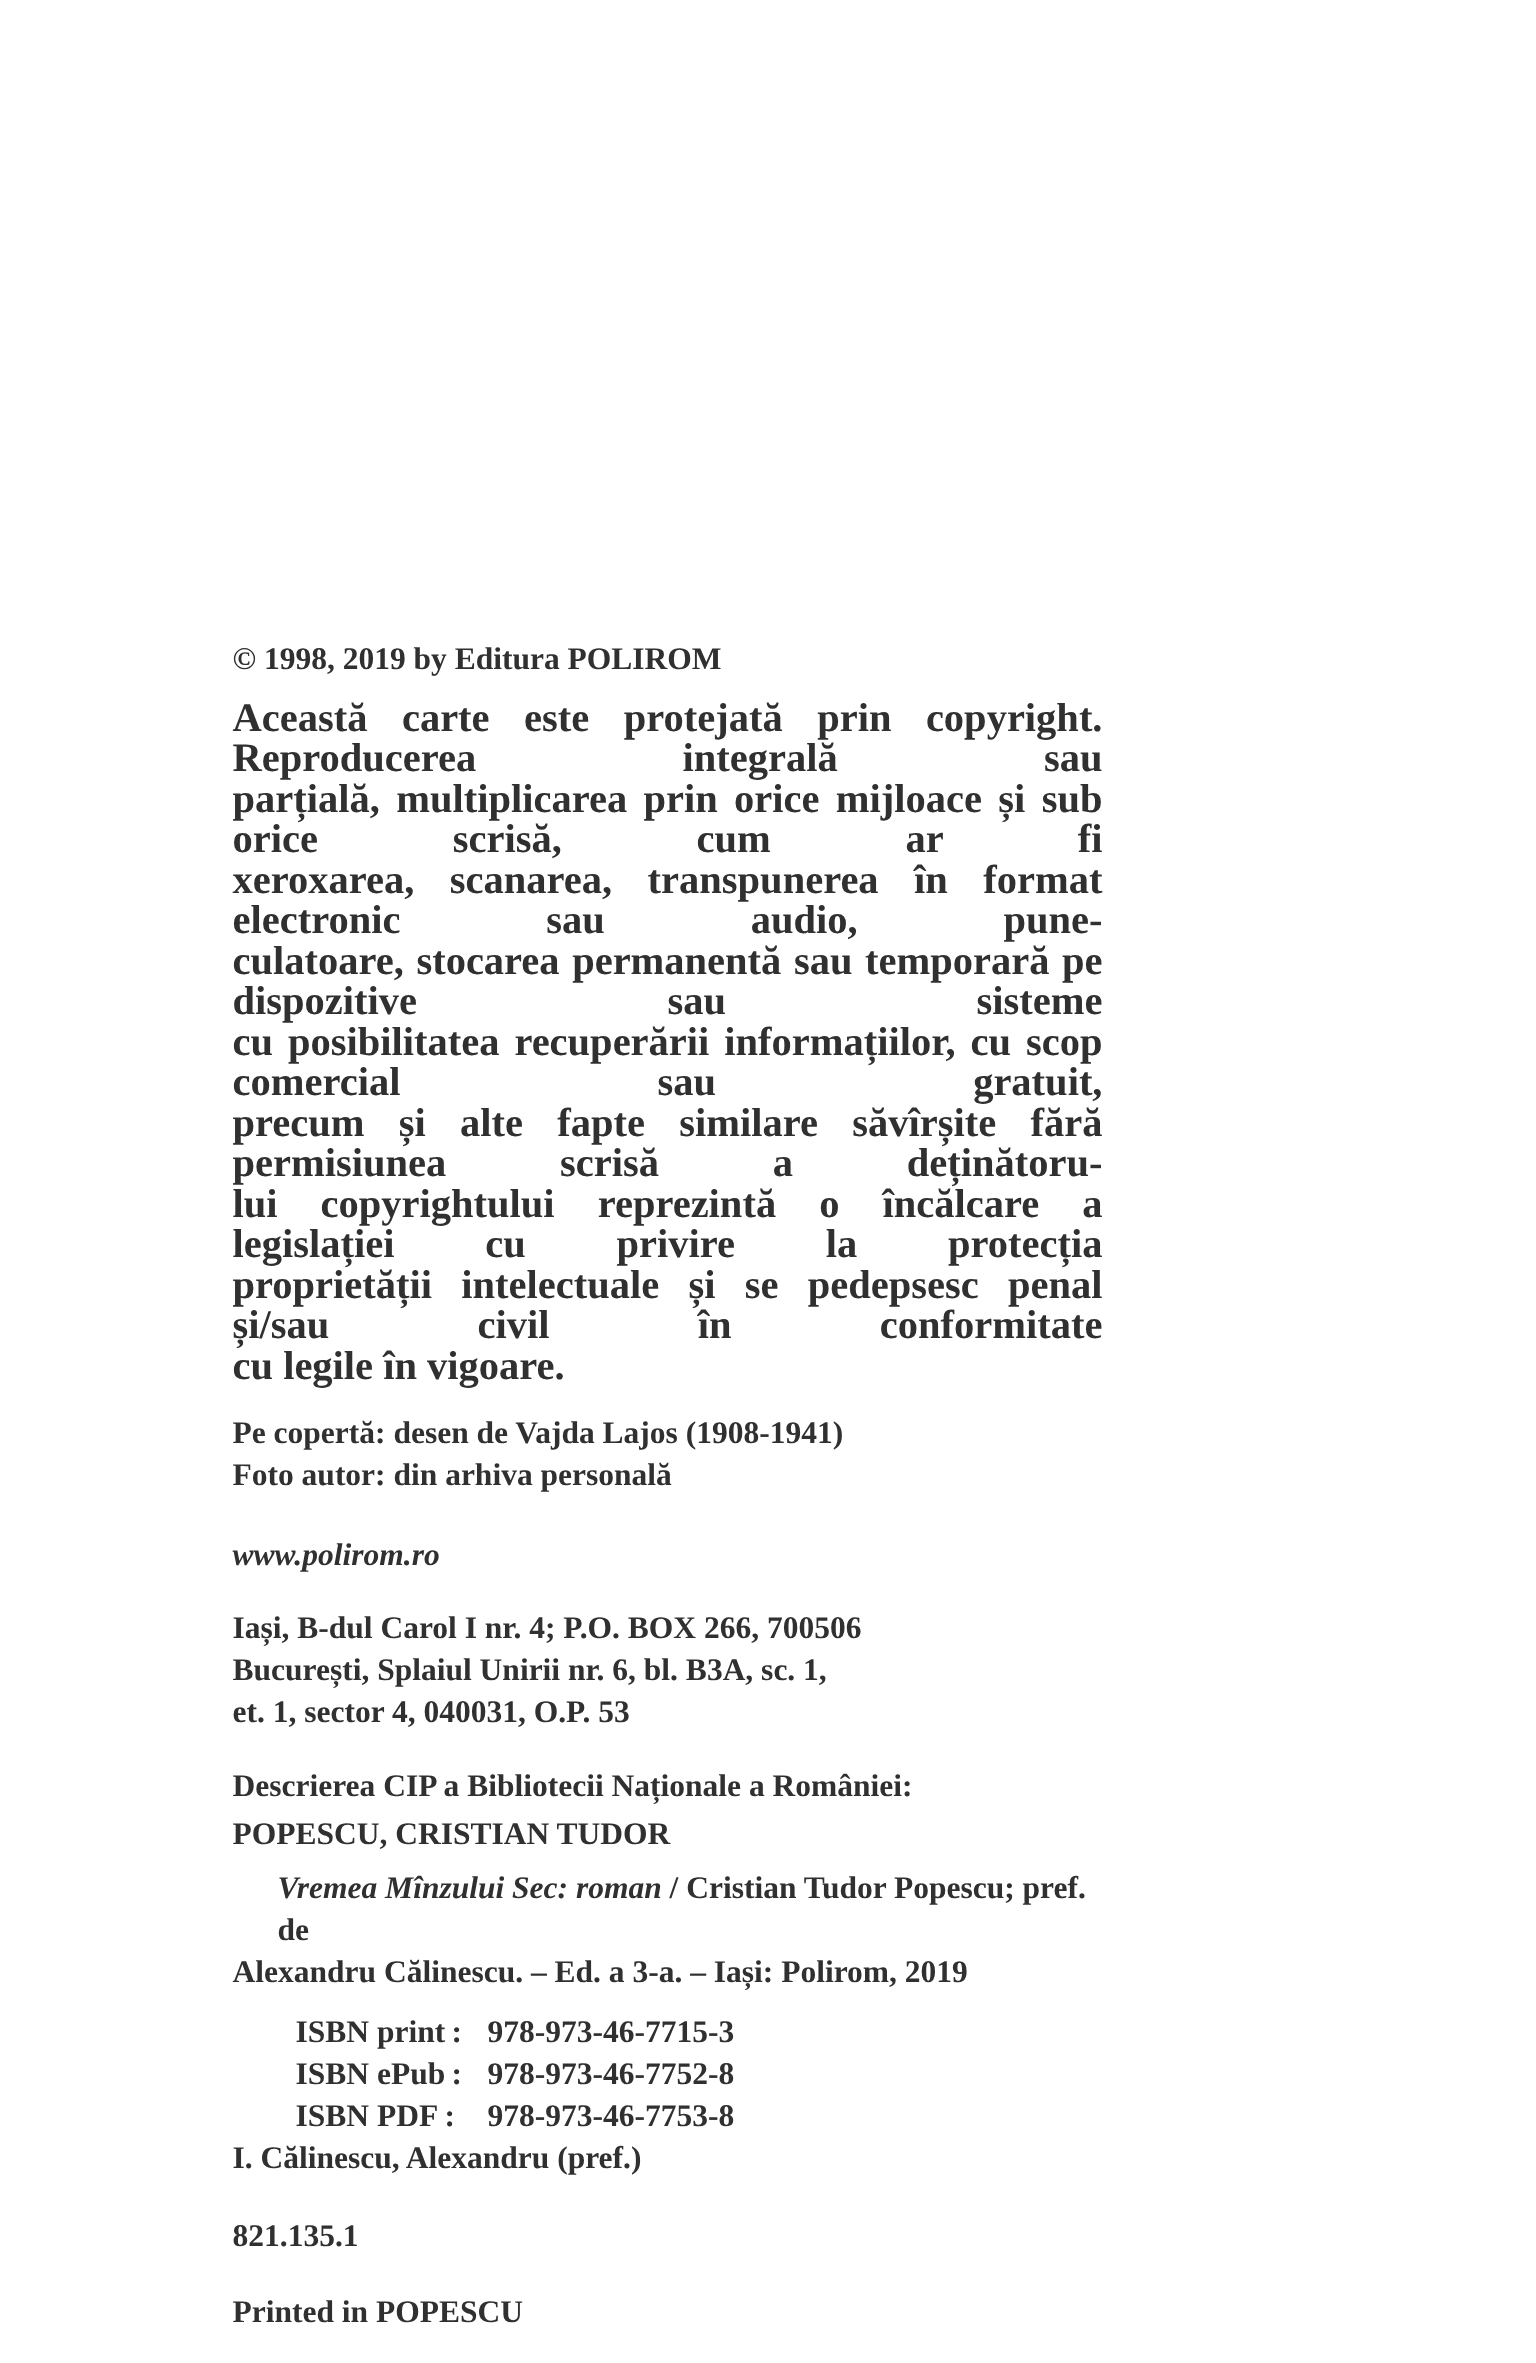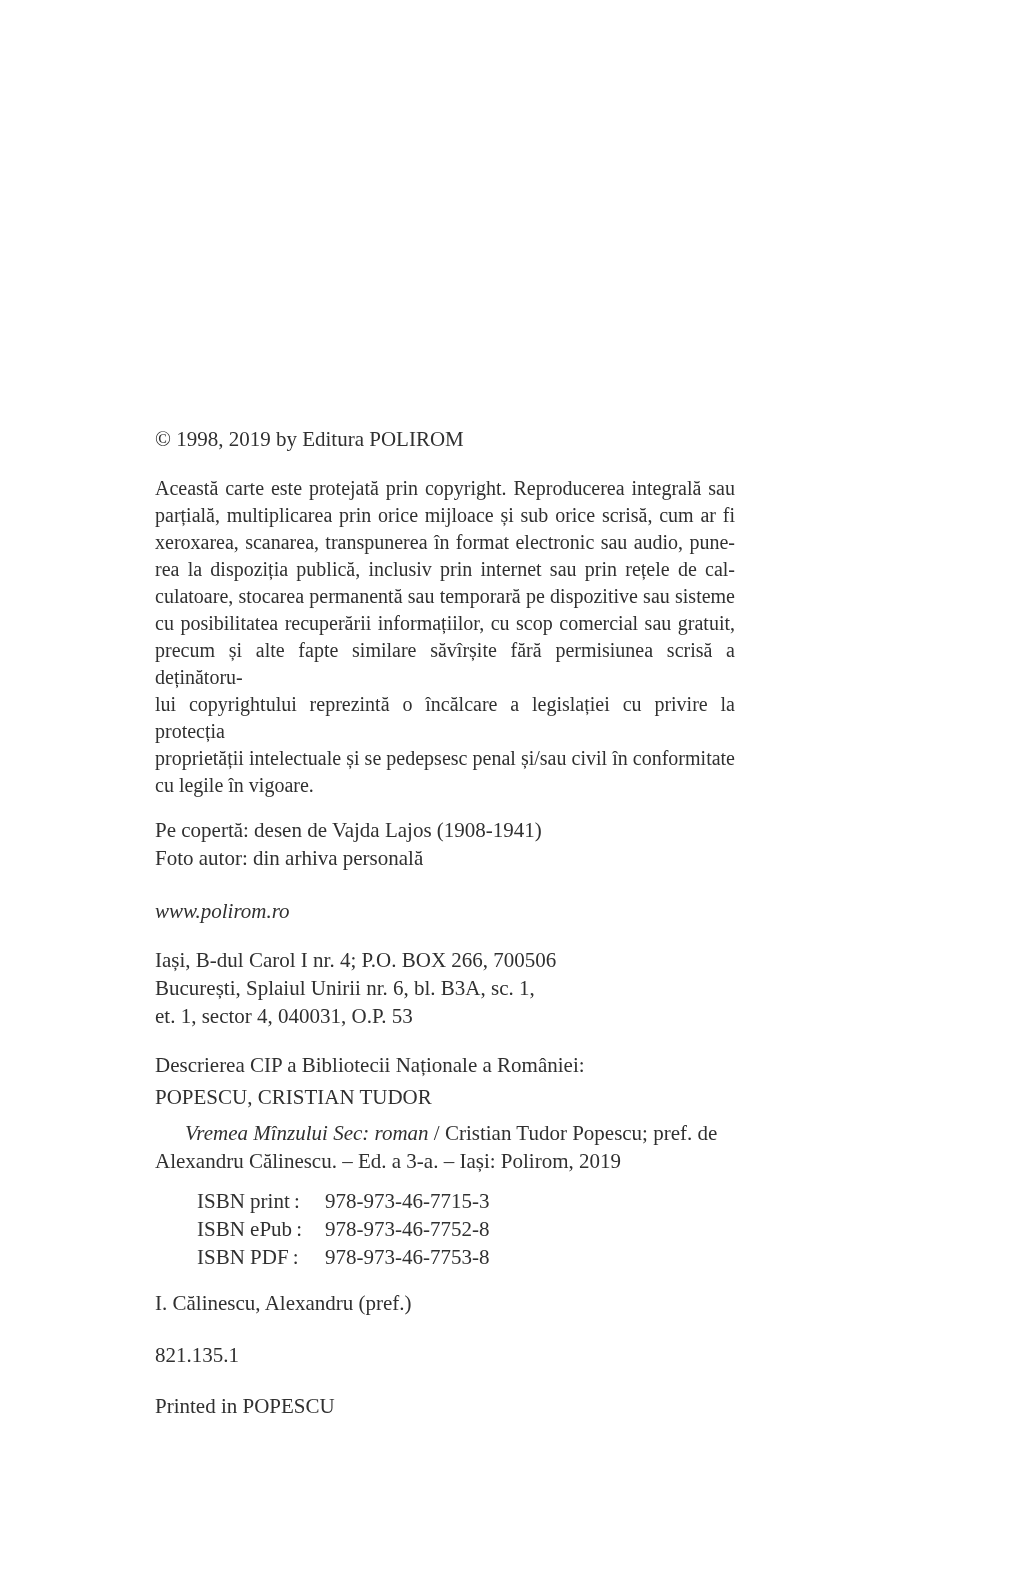--- a/index.html
+++ b/index.html
@@ -8,25 +8,26 @@
     width: 895px;
     height: 1575px;
     background: #ffffff;
     color: #303030;
     font-family: "Liberation Serif", "DejaVu Serif", serif;
     font-size: 21px;
     line-height: 28px;
     box-sizing: border-box;
     padding: 425px 160px 0 155px;
     overflow: hidden;
+    font-weight: bold;
   }
   .copyright-line { }
   .legal {
-    margin-top: 22px;
-    font-size: 20px;
+    margin-top: 12px;
+    font-size: 27px;
     line-height: 27px;
   }
   .legal .jline {
     text-align: justify;
     text-align-last: justify;
     white-space: normal;
   }
   .legal .jline.last {
     text-align-last: left;
   }
@@ -36,36 +37,35 @@
     font-style: italic;
   }
   .publisher { margin-top: 21px; }
   .cip-heading { margin-top: 21px; }
   .cip-author { margin-top: 4px; }
   .title-entry { margin-top: 8px; }
   .title-line1 { padding-left: 30px; }
   .title-italic { font-style: italic; }
   .isbn-block { margin-top: 12px; padding-left: 42px; }
   .isbn-label { display: inline-block; width: 128px; }
-  .contributor { margin-top: 18px; }
+  .contributor { }
   .udc { margin-top: 24px; }
   .printed { margin-top: 23px; }
 </style>
 </head>
 <body>
 
 <div class="page">
 
   <div class="copyright-line">© 1998, 2019 by Editura POLIROM</div>
 
   <div class="legal">
     <div class="jline">Această carte este protejată prin copyright. Reproducerea integrală sau</div>
     <div class="jline">parțială, multiplicarea prin orice mijloace și sub orice scrisă, cum ar fi</div>
     <div class="jline">xeroxarea, scanarea, transpunerea în format electronic sau audio, pune-</div>
-    <div class="jline">rea la dispoziția publică, inclusiv prin internet sau prin rețele de cal-</div>
     <div class="jline">culatoare, stocarea permanentă sau temporară pe dispozitive sau sisteme</div>
     <div class="jline">cu posibilitatea recuperării informațiilor, cu scop comercial sau gratuit,</div>
     <div class="jline">precum și alte fapte similare săvîrșite fără permisiunea scrisă a deținătoru-</div>
     <div class="jline">lui copyrightului reprezintă o încălcare a legislației cu privire la protecția</div>
     <div class="jline">proprietății intelectuale și se pedepsesc penal și/sau civil în conformitate</div>
     <div class="jline last">cu legile în vigoare.</div>
   </div>
 
   <div class="credits">
     <div>Pe copertă: desen de Vajda Lajos (1908-1941)</div>

